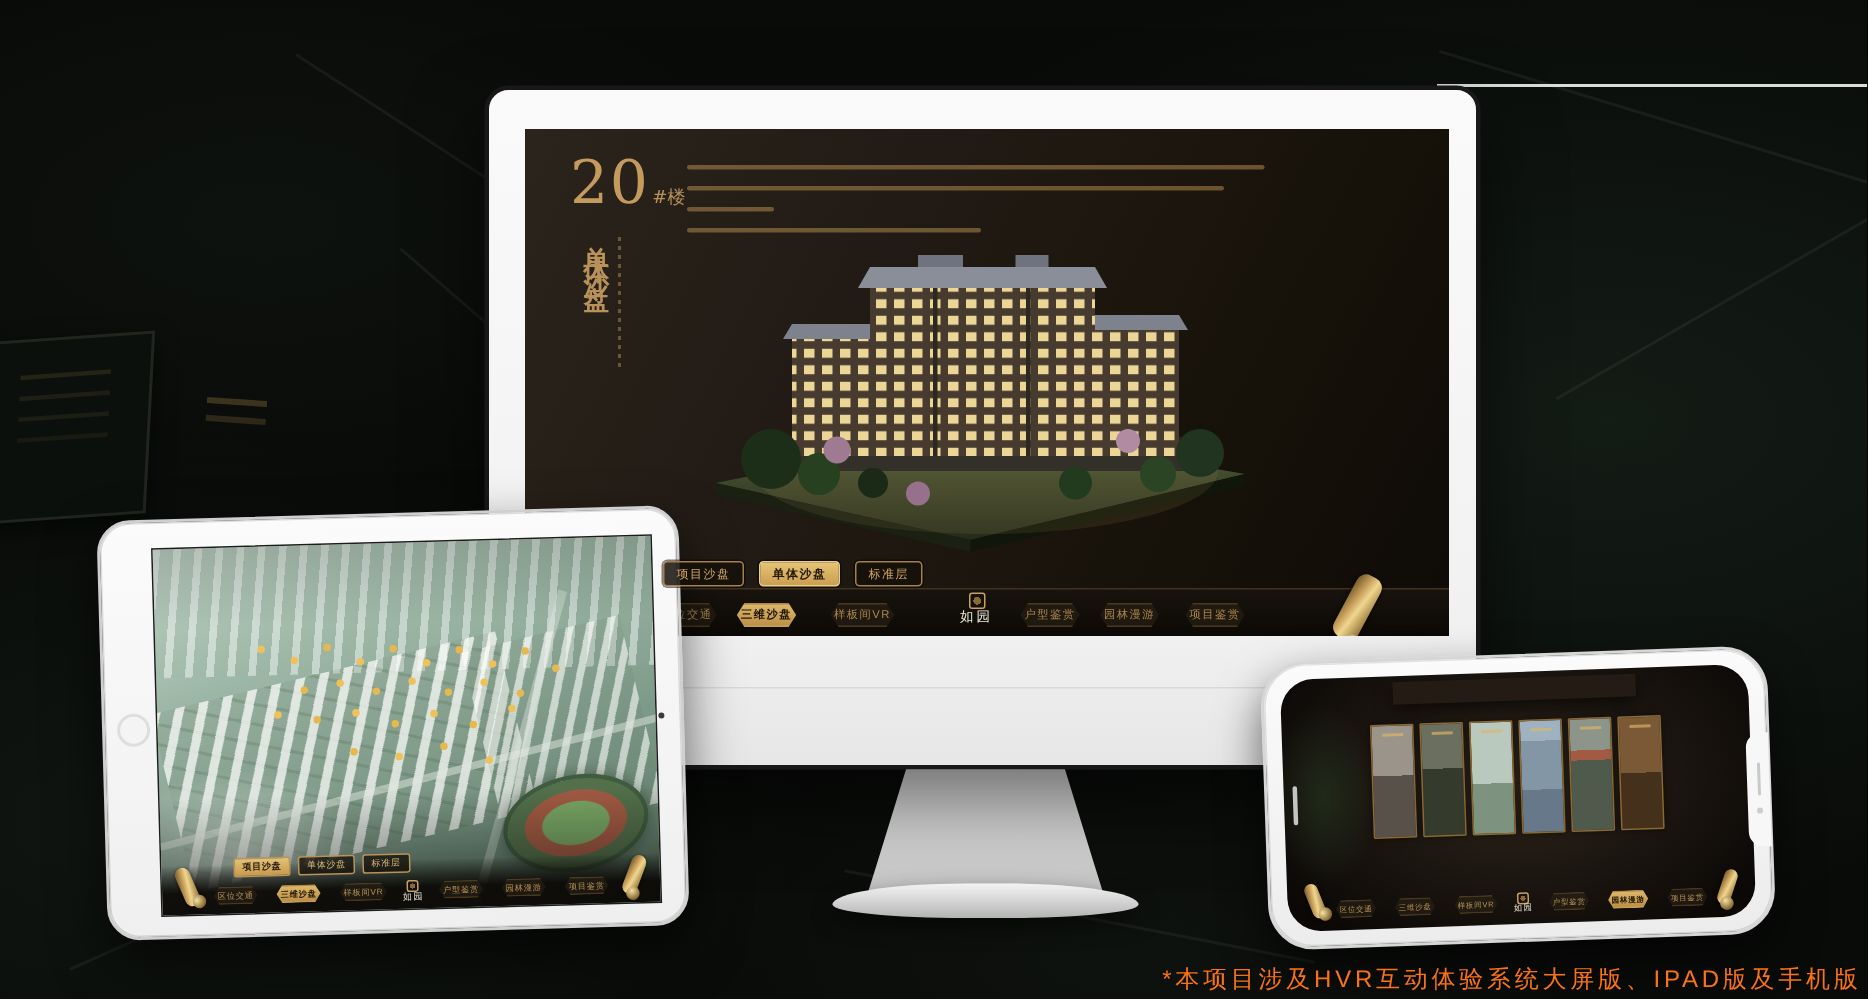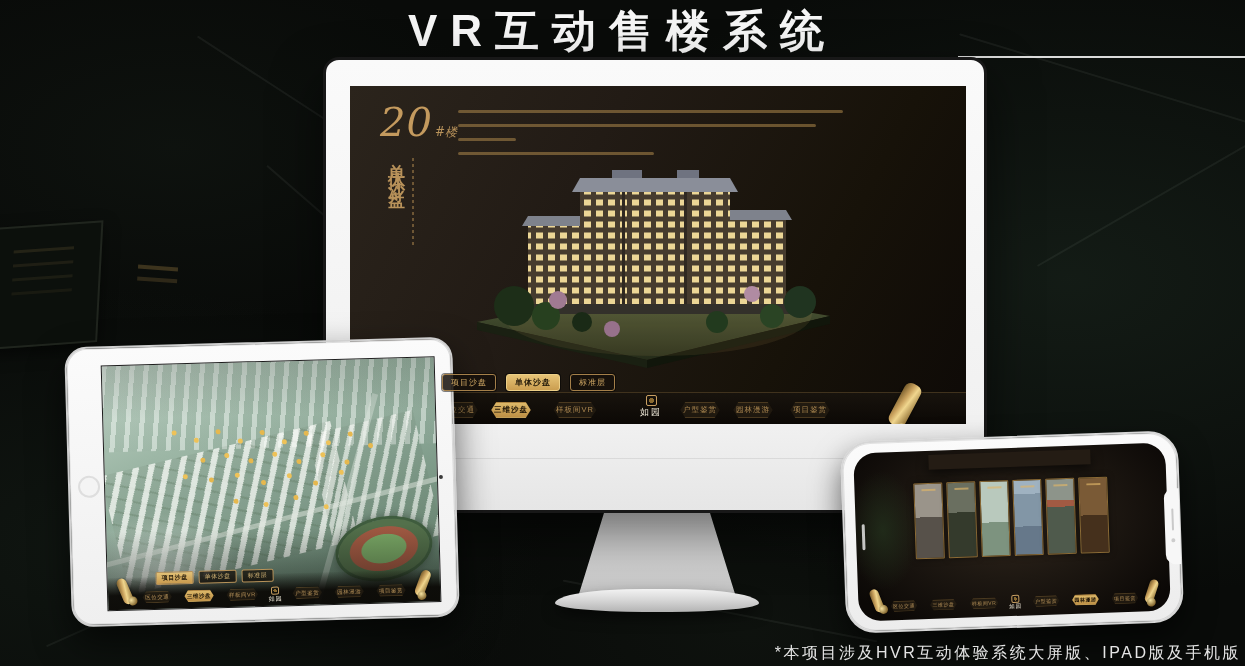--- a/index.html
+++ b/index.html
@@ -20,21 +20,21 @@
   .bgl6{top:200px;left:1020px;width:260px;transform:rotate(-30deg);}
   .plaque{position:absolute;left:-8px;top:224px;width:104px;height:118px;background:#0c100c;
     border:2px solid #20251e;transform:rotate(3deg) skewY(-7deg);box-shadow:0 6px 16px rgba(0,0,0,.5);}
   .plaque i{position:absolute;left:18px;top:22px;width:60px;height:3px;background:rgba(150,120,70,.18);box-shadow:0 14px 0 rgba(150,120,70,.14),0 28px 0 rgba(150,120,70,.12),0 42px 0 rgba(150,120,70,.1);}
   .plaque-hint{position:absolute;left:138px;top:266px;width:40px;height:4px;background:rgba(190,150,80,.28);box-shadow:0 12px 0 rgba(190,150,80,.2);transform:rotate(4deg);}
   .topline{position:absolute;top:56px;left:958px;right:0;height:2px;background:rgba(255,255,255,.85);}
 
   
   .page-title{position:absolute;top:2px;left:0;right:0;margin:0;text-align:center;
     font-size:44px;font-weight:700;color:#f5f5f5;letter-spacing:13px;font-family:"Liberation Sans",sans-serif;}
-  .footnote{position:absolute;right:4px;bottom:2px;font-size:16px;color:#e5e5e5;letter-spacing:2.5px;}
+  .footnote{position:absolute;right:4px;bottom:2px;font-size:16px;color:#f97316;letter-spacing:2.5px;}
 
   
   .scroll{position:absolute;}
   .scroll .bar{display:block;width:100%;height:100%;border-radius:7px;
     background:linear-gradient(100deg,#6b5224 0%,#caa25e 35%,#f0d68e 55%,#8a6a30 100%);
     box-shadow:0 1px 3px rgba(0,0,0,.65);}
   .scroll::after{content:"";position:absolute;right:-3px;bottom:-3px;width:9px;height:9px;border-radius:50%;
     background:radial-gradient(circle at 35% 35%, #f5e2a0, #7c5e28 75%);}
 
   
@@ -46,21 +46,21 @@
     background:linear-gradient(180deg,#f4f4f4,#d2d2d2 55%,#b3b3b3);
     border-radius:50% / 70% 70% 45% 45%;box-shadow:0 6px 14px rgba(0,0,0,.5);}
   .m-body{position:absolute;left:0;top:0;width:664px;height:456px;box-sizing:border-box;
     background:linear-gradient(180deg,#fafafa,#f1f1f1 80%,#e6e6e6);
     border-radius:16px;border:3px solid #181818;box-shadow:0 22px 50px rgba(0,0,0,.55);}
   .m-chinline{position:absolute;left:24px;right:24px;top:398px;height:1px;background:rgba(0,0,0,.08);}
   .m-screen{position:absolute;left:24px;top:26px;width:616px;height:338px;overflow:hidden;
     background:linear-gradient(118deg,#2b241c 0%,#221b15 35%,#171209 72%,#0e0a07 100%);}
 
   
-  .s-num{position:absolute;left:30px;top:16px;color:#c49a5e;font-family:"DejaVu Serif","Liberation Serif",serif;font-style:italic;}
+  .s-num{position:absolute;left:30px;top:16px;color:#c49a5e;font-family:"DejaVu Serif","Liberation Serif",serif;}
   .s-num .n{font-size:40px;line-height:1;letter-spacing:1px;}
   .s-num .sfx{font-size:12px;margin-left:2px;color:#b8925a;}
   .s-sub{position:absolute;left:36px;top:64px;writing-mode:vertical-rl;font-size:17px;letter-spacing:9px;
     color:#b8925a;font-family:"DejaVu Serif","Liberation Serif",serif;font-weight:700;}
   .s-sub-en{position:absolute;left:62px;top:72px;width:2px;height:88px;
     background:repeating-linear-gradient(180deg,rgba(180,140,80,.5) 0 3px,transparent 3px 6px);}
   .s-desc{position:absolute;left:108px;top:24px;}
   .s-line{height:3px;margin-bottom:11px;background:rgba(186,145,80,.5);border-radius:2px;filter:blur(.4px);}
   .sl1{width:385px;} .sl2{width:358px;} .sl3{width:58px;margin-top:6px;} .sl4{width:196px;}
 
@@ -187,21 +187,20 @@
   <div class="bg-line bgl3"></div>
   <div class="bg-line bgl4"></div>
   <div class="bg-line bgl5"></div>
   <div class="bg-line bgl6"></div>
   <div class="plaque">
       <i></i>
     </div>
   <div class="plaque-hint"></div>
   <div class="topline"></div>
 
-  <h1 class="page-title">VR互动售楼系统</h1>
 
   <div class="monitor">
     <div class="m-neck"></div>
     <div class="m-base"></div>
     <div class="m-body">
       <div class="m-chinline"></div>
       <div class="m-screen">
 
         <div class="s-num">
           <span class="n">20</span><span class="sfx">#楼</span>

